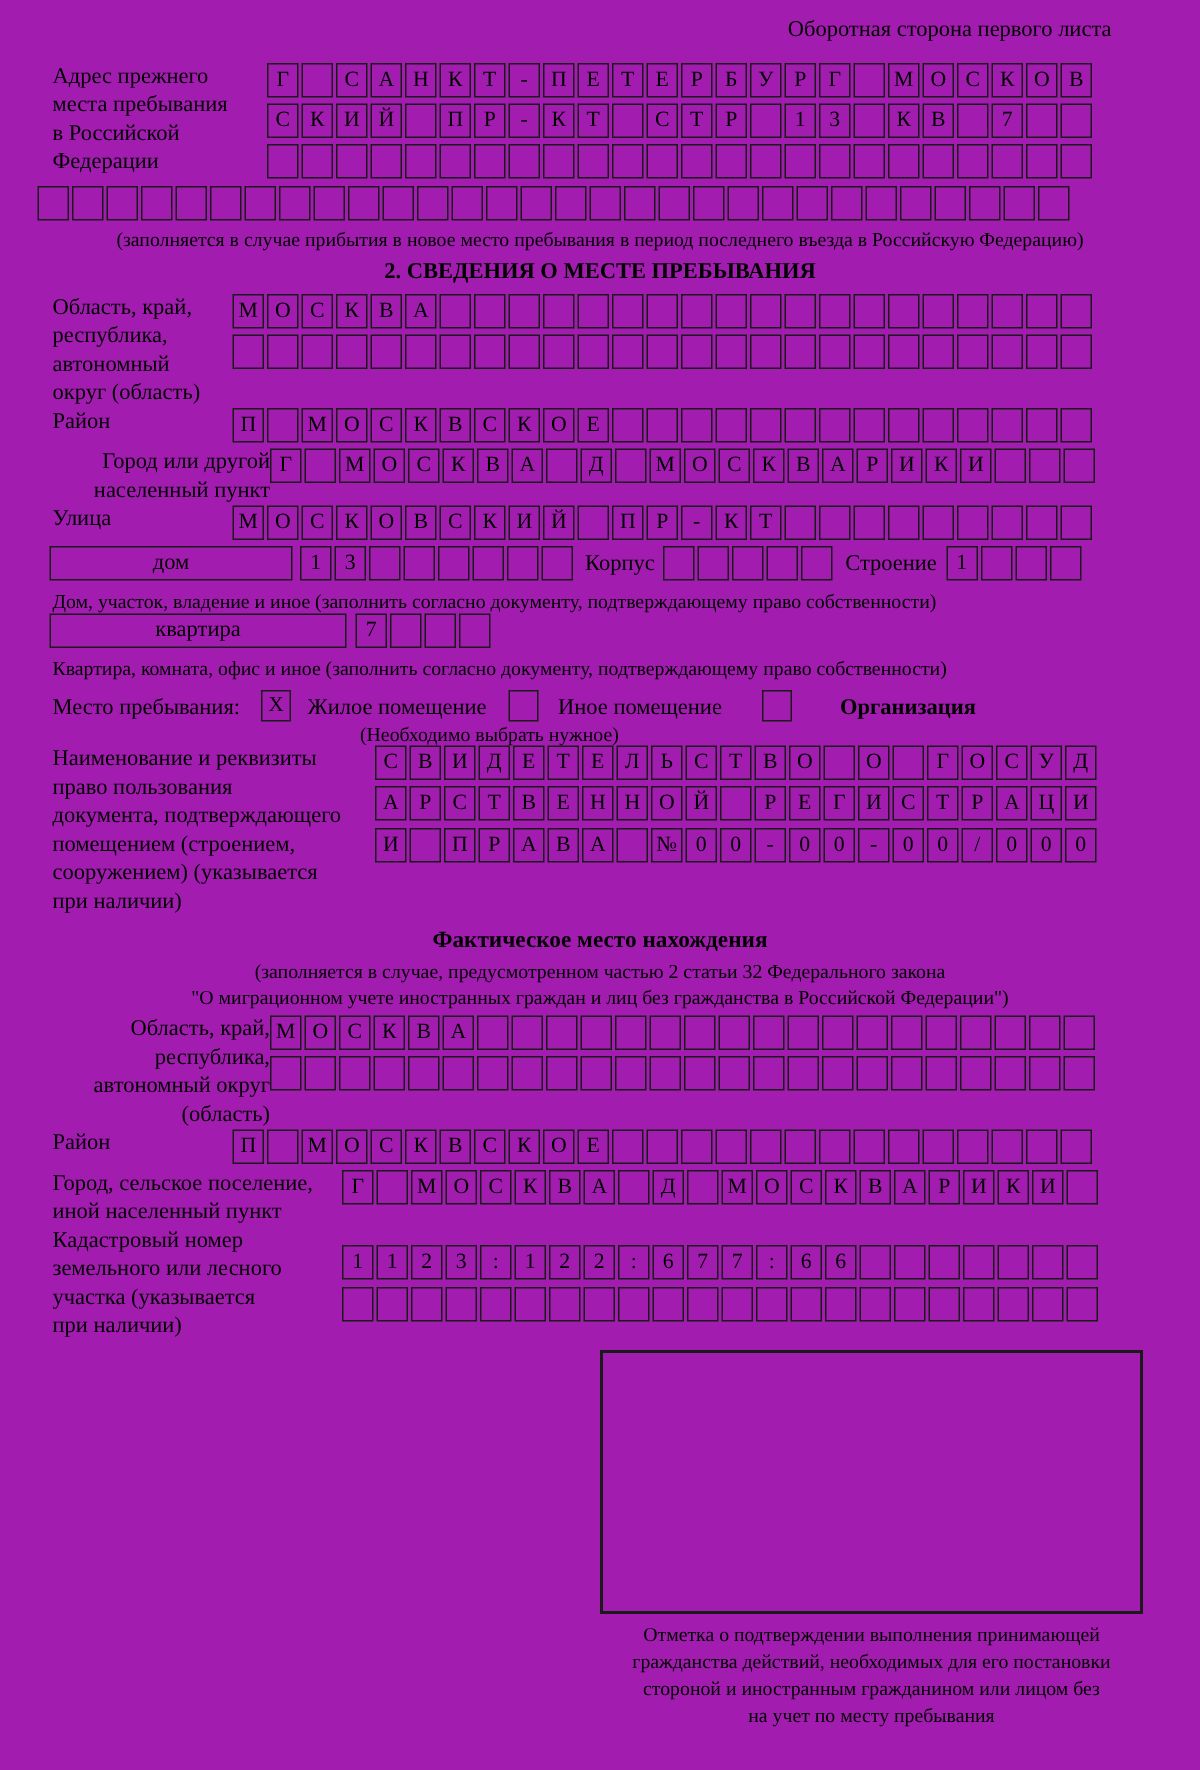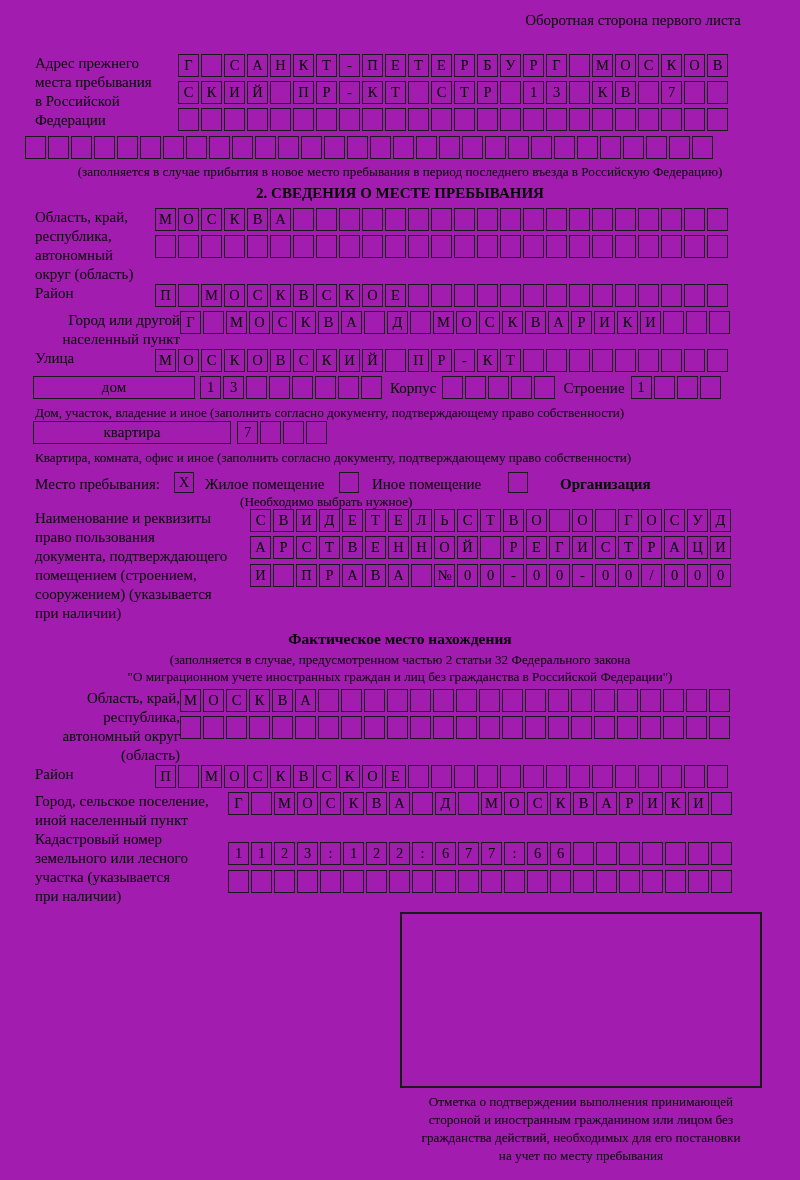--- a/index.html
+++ b/index.html
@@ -15,21 +15,21 @@
   .w143 { width:143px; } .w120 { width:120px; } .w145 { width:145px;text-align:right; }
   .w215 { width:215px; } .w195 { width:193px; }
   .cellcol { flex:none; }
   .cells { display:flex; height:24.2px; margin-bottom:3px; }
   .cell {
     box-sizing:content-box; flex:none; width:19px; height:21px;
     border:1.6px solid #1a1a1a; margin-right:2px;
     display:inline-flex; align-items:center; justify-content:center;
     font-size:14.5px;
   }
-  .mt22 { margin-top:22px; } .mt4 { margin-top:4px; }
+  .mt22 { margin-top:10px; } .mt4 { margin-top:4px; }
   .row4 { margin-left:-10px; }
   .note { font-size:13.2px; line-height:17px; }
   .center { text-align:center; }
   .h1 { text-align:center; font-weight:bold; font-size:15px; line-height:21px; margin-top:3px; margin-bottom:1px; }
   .h2 { text-align:center; font-weight:bold; font-size:15.5px; line-height:20px; margin-top:6px; margin-bottom:2px; }
   .minh76 { min-height:76px; } .minh38 { min-height:38px; } .minh114 { min-height:114px; }
   .domrow, .kvrow { display:flex; align-items:flex-start; margin-left:-2px; height:28px; }
   .bigbox {
     box-sizing:content-box; flex:none; height:21px; border:1.6px solid #1a1a1a;
     display:flex; align-items:center; justify-content:center; font-size:15px;
@@ -659,18 +659,18 @@
           <span class="cell"></span>
           <span class="cell"></span>
           <span class="cell"></span>
         </div>
     </div>
   </div>
 
   <div class="stampbox"></div>
   <div class="stampnote">
       <div class="lline">Отметка о подтверждении выполнения принимающей</div>
+      <div class="lline">гражданства действий, необходимых для его постановки</div>
       <div class="lline">стороной и иностранным гражданином или лицом без</div>
-      <div class="lline">гражданства действий, необходимых для его постановки</div>
       <div class="lline">на учет по месту пребывания</div>
     </div>
 
 </div>
 
 </body></html>

